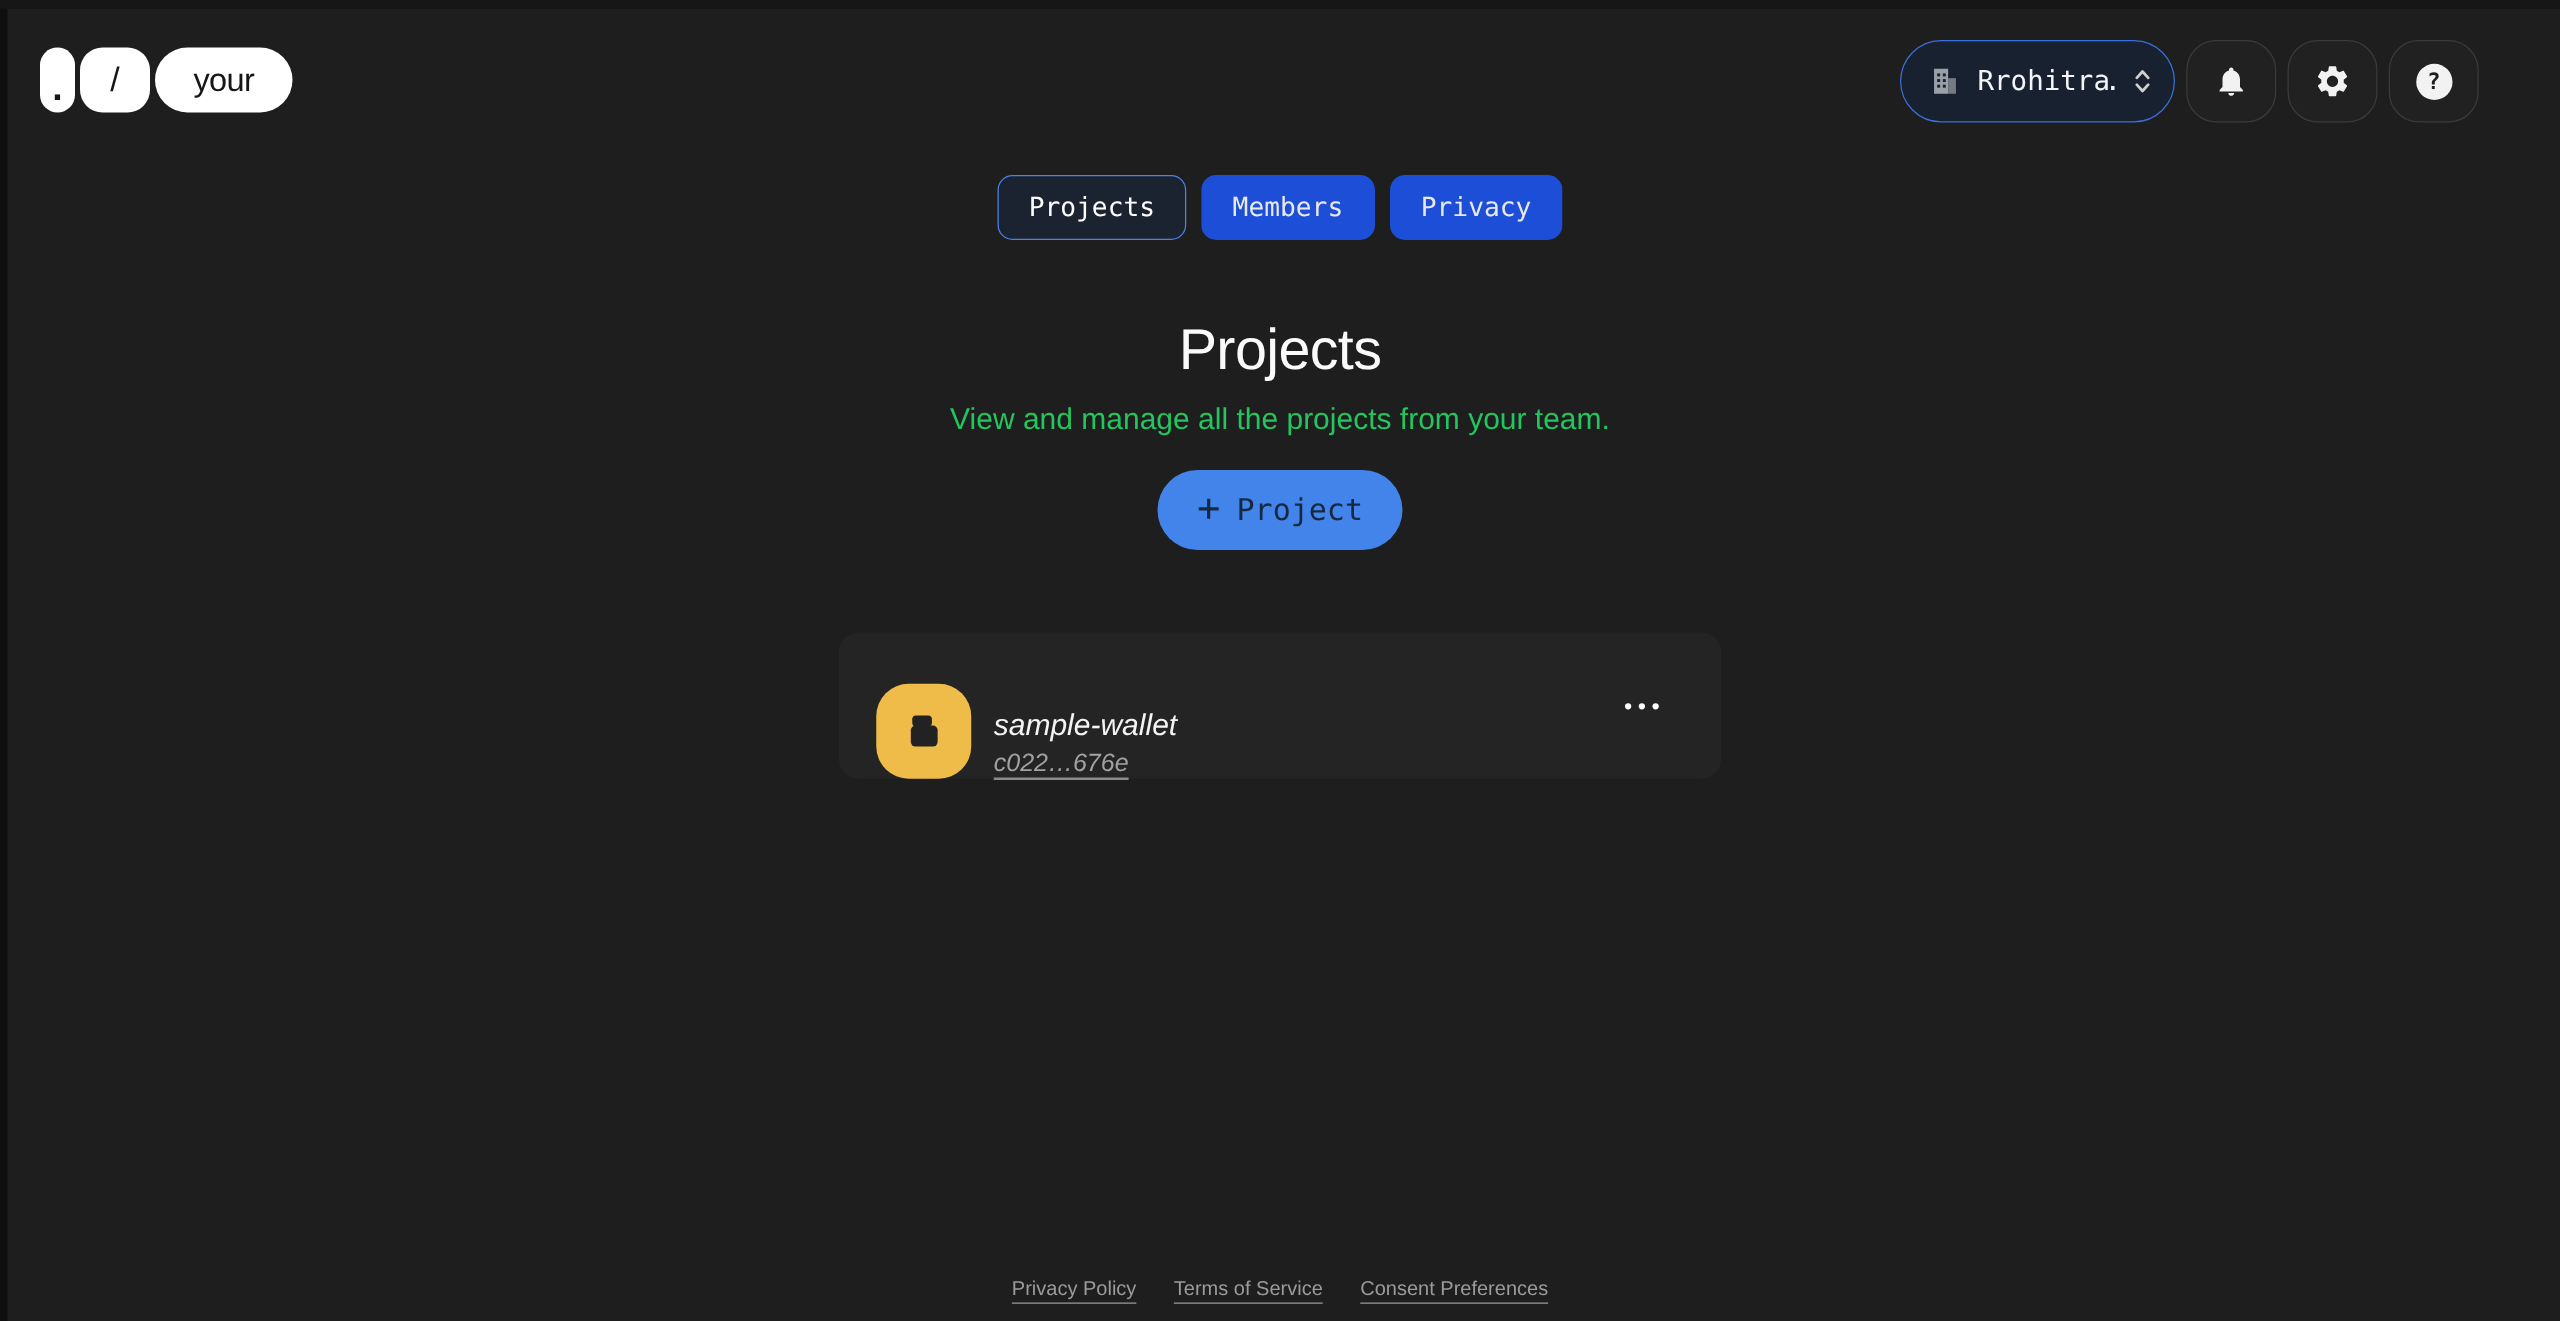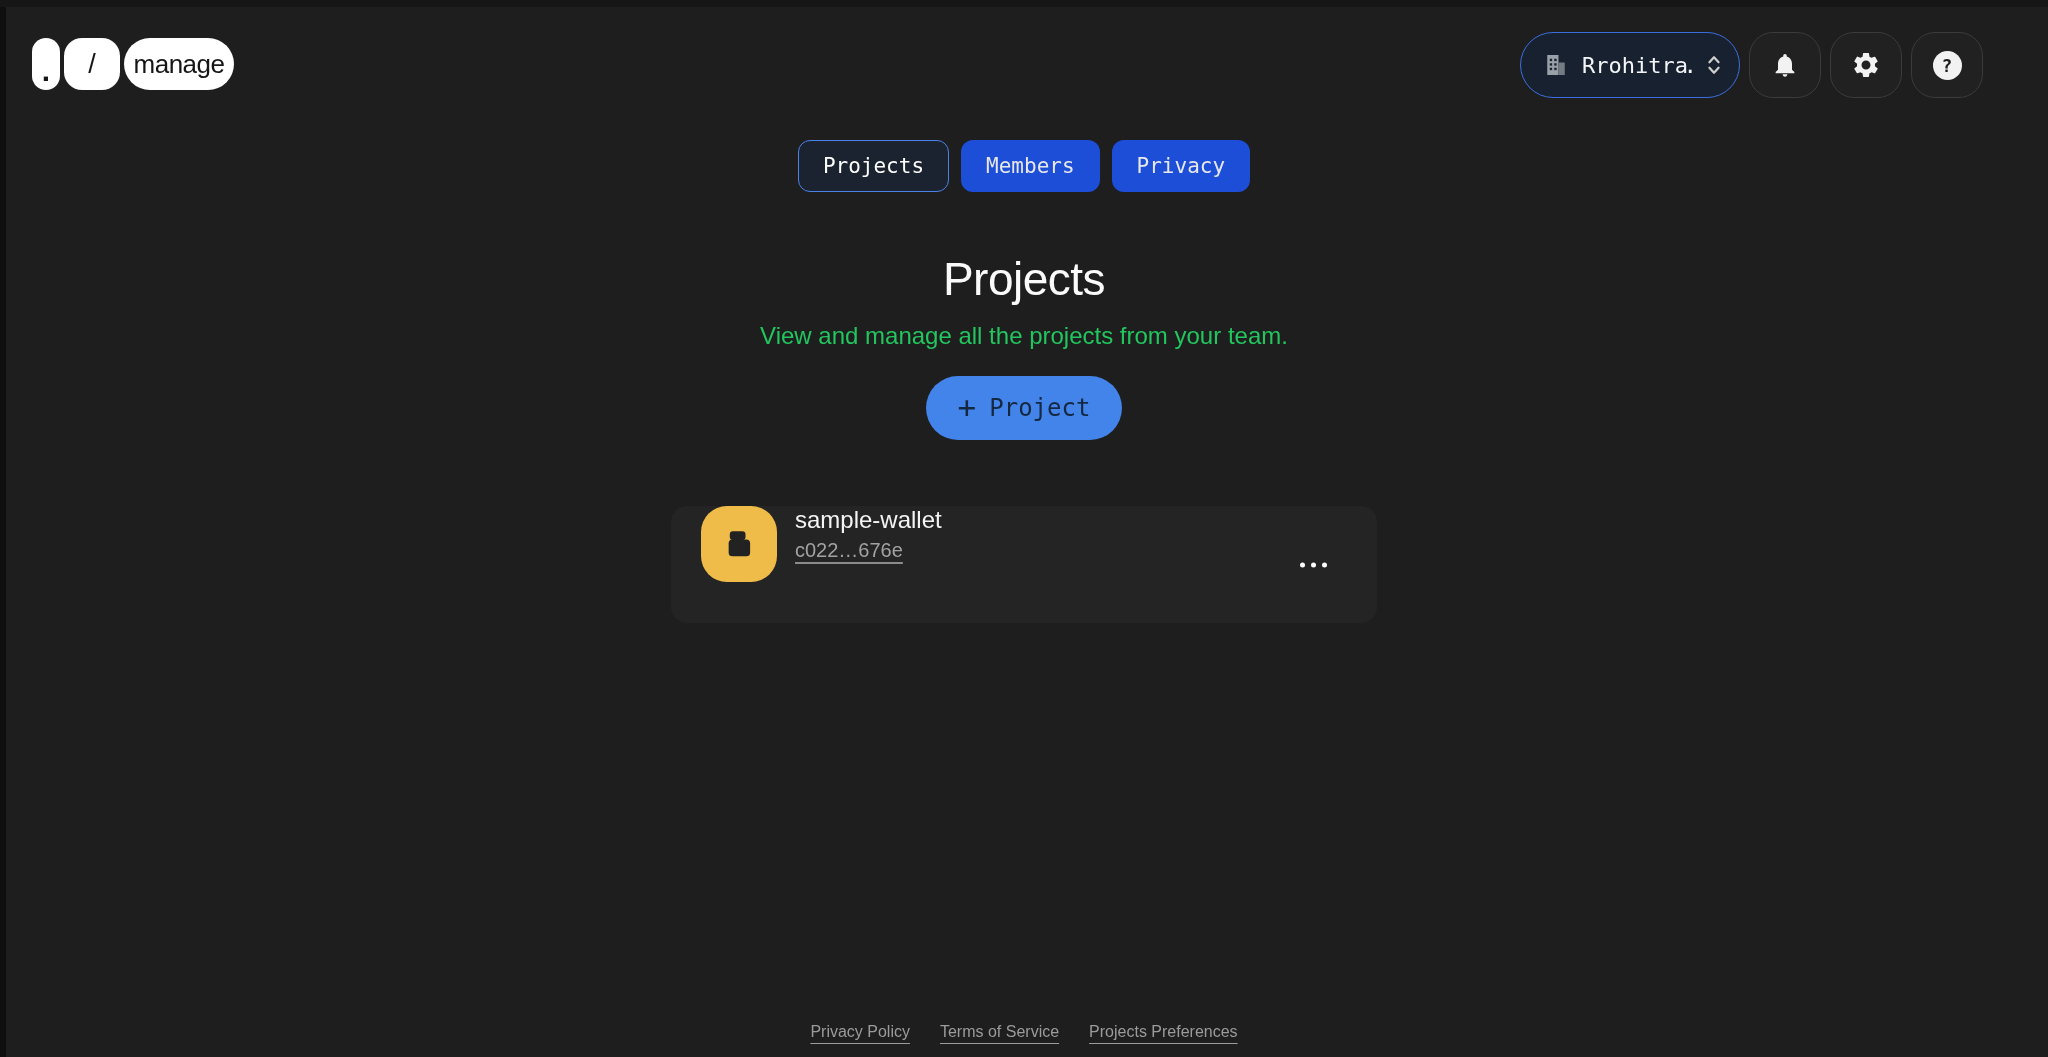--- a/index.html
+++ b/index.html
@@ -58,21 +58,21 @@
     margin-top:26px; height:64px; padding:0 32px; border-radius:32px;
     background:#4384ea; color:#152841; border:none; cursor:pointer;
     font-family:"DejaVu Sans Mono", monospace; font-size:24px;
     display:flex; align-items:center; gap:13px;
   }
   .create-btn .plus { font-size:31px; font-weight:400; margin-top:-3px; }
 
   .project-list { margin-top:66px; width:706px; display:flex; flex-direction:column; gap:9px; }
   .project-row {
     height:117px; background:#242424; border-radius:16px;
-    display:flex; align-items:flex-start; padding:0 30px; position:relative; cursor:pointer;
+    display:flex; align-items:flex-end; padding:0 30px; position:relative; cursor:pointer;font-style:italic;
   }
   .project-icon {
     width:76px; height:76px; border-radius:26px; flex:none;
     display:flex; align-items:center; justify-content:center;
   }
   .project-info { margin-left:18px; display:flex; flex-direction:column; gap:5px; }
   .project-name { font-size:24px; color:#f4f4f4; }
   .project-id {
     font-size:20px; color:#a2a2a2; text-decoration:underline;
     text-underline-offset:5px; text-decoration-color:#8b8b8b; width:max-content; cursor:pointer;
@@ -89,21 +89,21 @@
 </style>
 </head>
 <body>
 
 <div class="edge-left"></div>
 <div class="edge-top"></div>
 
 <div class="logo">
   <div class="logo-pill pill-dot">.</div>
   <div class="logo-pill pill-slash">/</div>
-  <div class="logo-pill pill-brand">manage</div>
+  <div class="logo-pill pill-brand">your</div>
 </div>
 
 <div class="header-right">
   <div class="org-selector">
     <span style="display:flex;">
       <svg width="30" height="30" viewBox="0 0 24 24">
         <rect x="5" y="4" width="9" height="16" fill="#9aa0a8"></rect>
         <rect x="14" y="10" width="5" height="10" fill="#757b83"></rect>
         <rect x="7" y="7" width="1.9" height="1.9" fill="#182130"></rect>
         <rect x="10.6" y="7" width="1.9" height="1.9" fill="#182130"></rect>
@@ -180,14 +180,14 @@
     </div>
 
 
 
   </div>
 </div>
 
 <div class="footer">
   <a class="footer-link">Privacy Policy</a>
   <a class="footer-link">Terms of Service</a>
-  <a class="footer-link">Projects Preferences</a>
+  <a class="footer-link">Consent Preferences</a>
 </div>
 
 </body></html>

